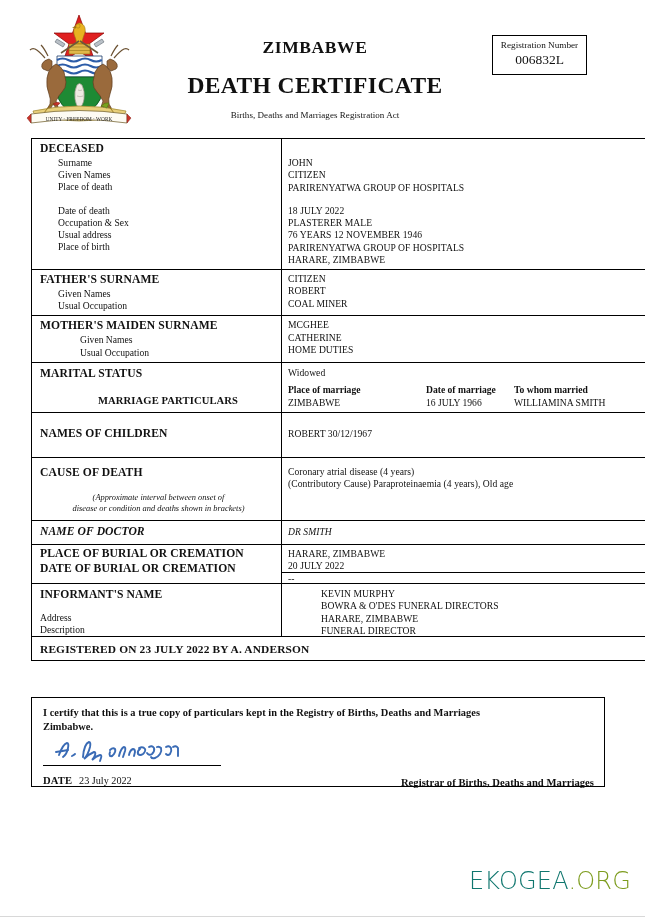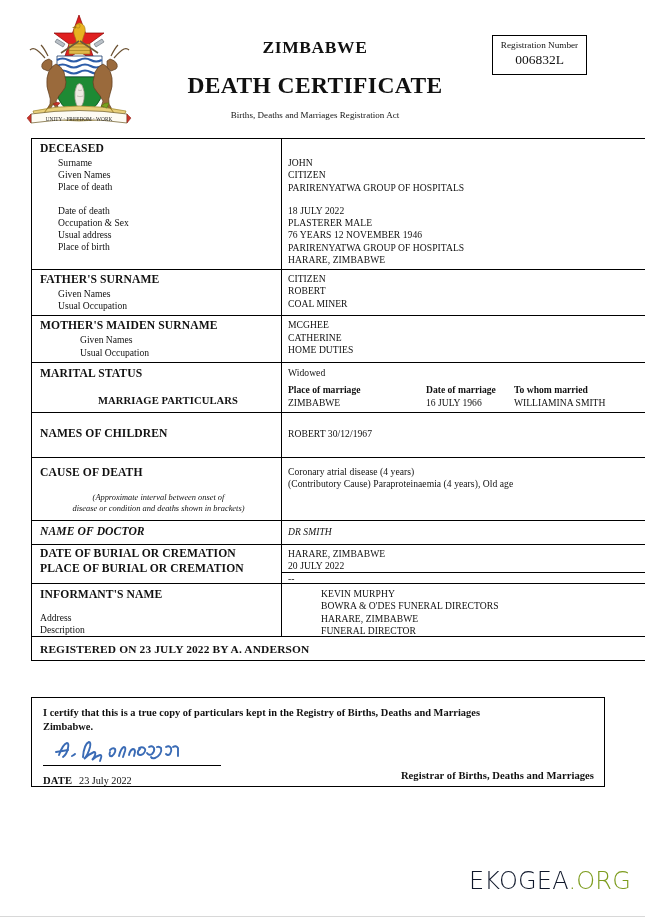--- a/index.html
+++ b/index.html
@@ -209,21 +209,21 @@
     position: absolute;
     left: 0px;
     top: 30px;
     width: 178px;
     height: 1.3px;
     background: #000;
   }
   .certify-bottom {
     display: flex;
     justify-content: space-between;
-    align-items: flex-start;
+    align-items: flex-end;
     margin-top: 2px;
     gap: 8px;
   }
   .date-label {
     font-size: 10.6px;
     font-weight: bold;
     letter-spacing: 0.1px;
   }
   .date-value {
     font-size: 10.2px;
@@ -238,21 +238,21 @@
   
   .footer-logo {
     position: absolute;
     right: 14px;
     bottom: 22px;
     font-family: "DejaVu Sans", sans-serif;
     font-size: 24px;
     font-weight: 300;
     letter-spacing: 0.2px;
   }
-  .logo-main { color: #0f172a; }
+  .logo-main { color: #0f766e; }
   .logo-tld  { color: #7d9c1e; }
 </style>
 </head>
 <body>
 
 <div class="page">
 
   <div class="header">
 
     <div class="crest">
@@ -437,22 +437,22 @@
       <div class="cell-l" style="padding-top:4px;">
         <div class="sec-title">NAME OF DOCTOR</div>
       </div>
       <div class="cell-r" style="padding-top:5px;">
         <div class="val">DR SMITH</div>
       </div>
     </div>
 
     <div class="row" style="height:27px; border-bottom:none;">
       <div class="cell-l" style="padding-top:2px; border-bottom:none;">
+        <div class="sec-title">PLACE OF BURIAL OR CREMATION</div>
         <div class="sec-title">DATE OF BURIAL OR CREMATION</div>
-        <div class="sec-title">PLACE OF BURIAL OR CREMATION</div>
       </div>
       <div class="cell-r" style="padding-top:3px;">
         <div class="val">HARARE, ZIMBABWE</div>
         <div class="val">20 JULY 2022</div>
       </div>
     </div>
 
     <div class="row" style="height:12px;">
       <div class="cell-l" style="padding:0 4px 0 8px; border-top:none;"></div>
       <div class="cell-r" style="padding:0 4px 0 6px; border-top:1.1px solid #000;">

